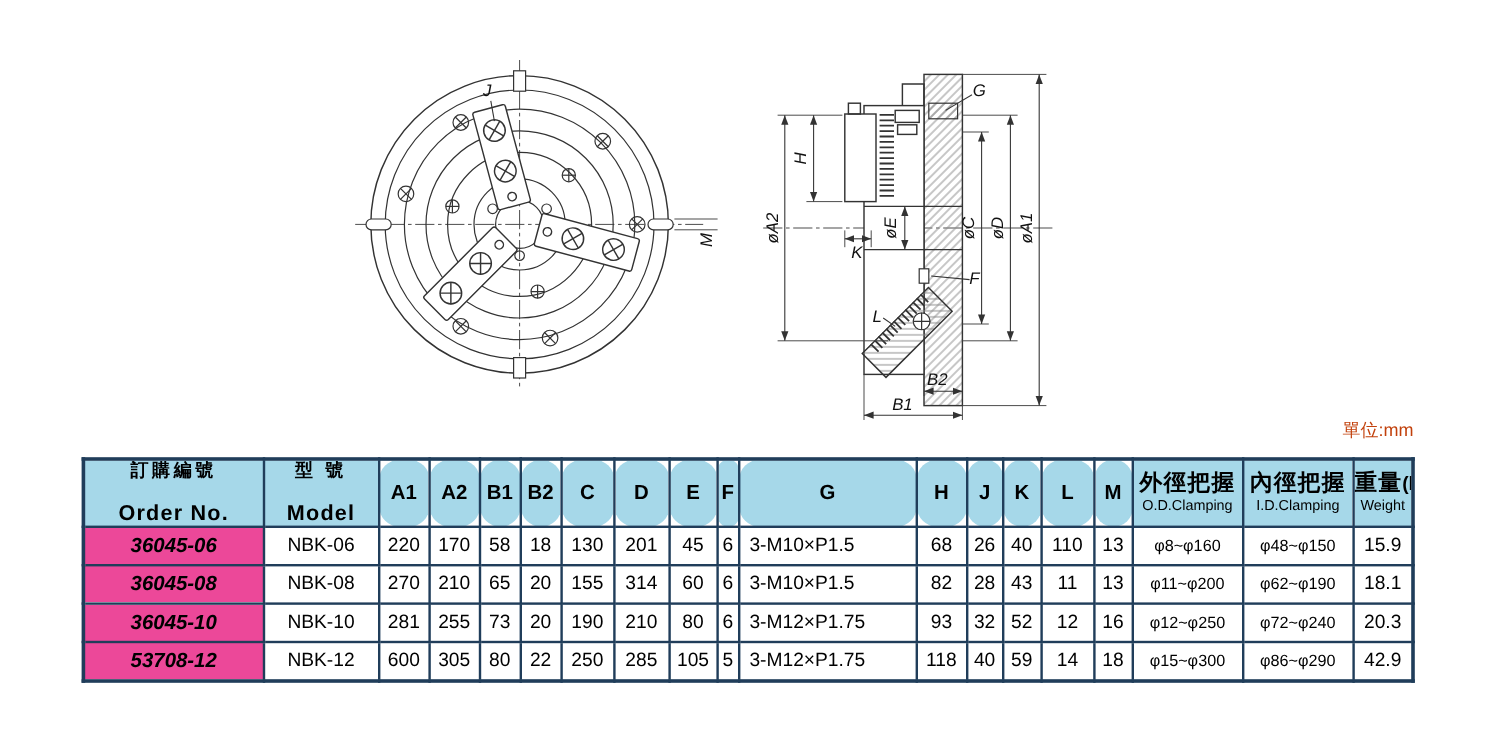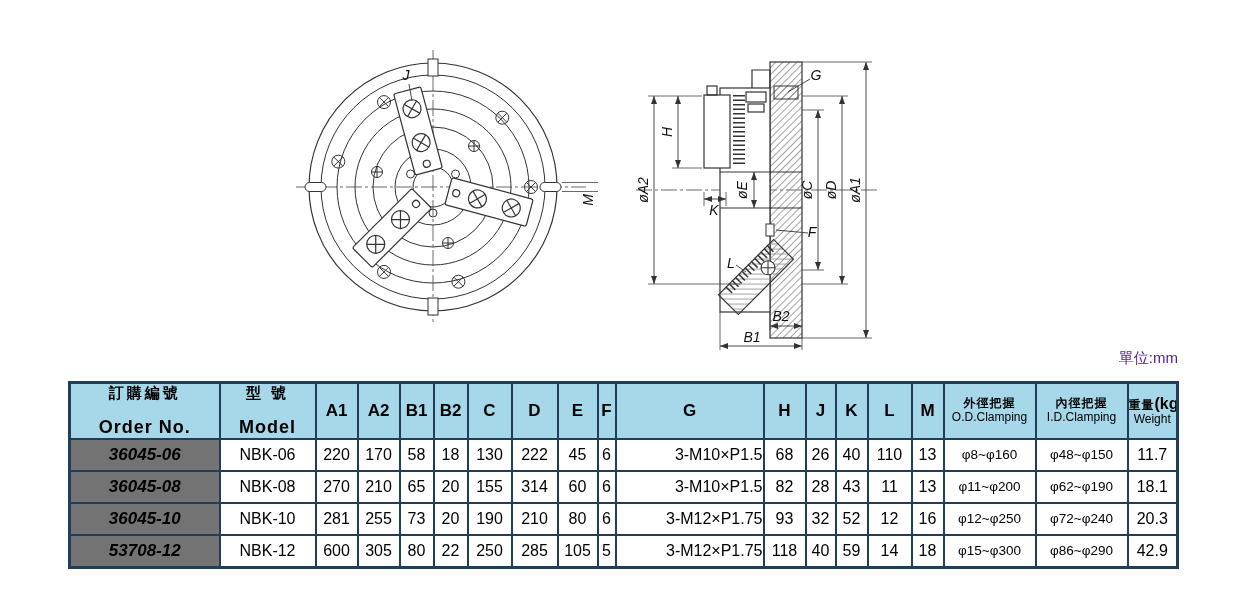--- a/index.html
+++ b/index.html
@@ -1,32 +1,32 @@
 <!DOCTYPE html>
 <html><head>
 <meta charset="utf-8">
 <style>
   html,body{margin:0;padding:0;}
   body{width:1240px;height:611px;background:#fff;font-family:"Liberation Sans",sans-serif;}
   .page{position:relative;width:1240px;height:611px;background:#fff;overflow:hidden;}
   .drawing-svg{position:absolute;top:0;left:0;}
-  .unit-note{position:absolute;top:349px;left:1088px;width:90px;font-size:15px;color:#4c1d95;text-align:right;}
+  .unit-note{position:absolute;top:349px;left:1088px;width:90px;font-size:15px;color:#c2410c;text-align:right;}
   table.spec{position:absolute;top:381px;left:68px;width:1108px;border-collapse:collapse;table-layout:fixed;
              border:3px solid #203d5a;}
   .spec th,.spec td{border:2px solid #203d5a;text-align:center;padding:0;color:#000;white-space:nowrap;overflow:hidden;line-height:1.15;}
   .spec thead th{background:#a6d8e9;height:54px;font-weight:bold;}
-  .spec thead th.dimh{font-size:17px;}
+  .spec thead th.dimh{font-size:17px;border-radius:17px;}
   .zh{font-size:15px;font-weight:bold;letter-spacing:3px;}
   .en{font-size:18px;font-weight:bold;letter-spacing:1px;margin-top:16px;}
-  .sm-zh{font-size:12px;font-weight:bold;letter-spacing:1px;}
+  .sm-zh{font-size:19px;font-weight:bold;letter-spacing:1px;font-family:Liberation Mono, monospace;}
   .sm-en{font-size:12px;font-weight:normal;}
   .kg{font-size:16px;font-weight:bold;}
   .spec tbody td{height:30px;font-size:16px;background:#fff;}
-  .spec tbody td.c-order{background:#737373;font-weight:bold;font-style:italic;font-size:17px;}
-  .spec tbody td.c-g{text-align:right;padding-left:8px;}
+  .spec tbody td.c-order{background:#ec4899;font-weight:bold;font-style:italic;font-size:17px;}
+  .spec tbody td.c-g{text-align:left;padding-left:8px;}
   .spec tbody td.c-clamp{font-size:13.5px;}
   .dim-label{font-family:"Liberation Sans",sans-serif;font-style:italic;font-size:14px;fill:#111;text-anchor:middle;}
   .thin{stroke:#444;stroke-width:0.8;}
   .dimline{stroke:#333;stroke-width:0.9;}
   .outline{stroke:#333;stroke-width:1.2;fill:none;}
   .ring{stroke:#333;stroke-width:1;fill:none;}
 </style>
 </head>
 <body>
 
@@ -278,32 +278,32 @@
     </thead>
     <tbody>
       <tr>
         <td class="c-order">36045-06</td>
         <td>NBK-06</td>
         <td>220</td>
           <td>170</td>
         <td>58</td>
           <td>18</td>
         <td>130</td>
-          <td>222</td>
+          <td>201</td>
         <td>45</td>
           <td>6</td>
         <td class="c-g">3-M10×P1.5</td>
         <td>68</td>
           <td>26</td>
         <td>40</td>
           <td>110</td>
         <td>13</td>
         <td class="c-clamp">φ8~φ160</td>
         <td class="c-clamp">φ48~φ150</td>
-        <td>11.7</td>
+        <td>15.9</td>
       </tr>
       <tr>
         <td class="c-order">36045-08</td>
         <td>NBK-08</td>
         <td>270</td>
           <td>210</td>
         <td>65</td>
           <td>20</td>
         <td>155</td>
           <td>314</td>

